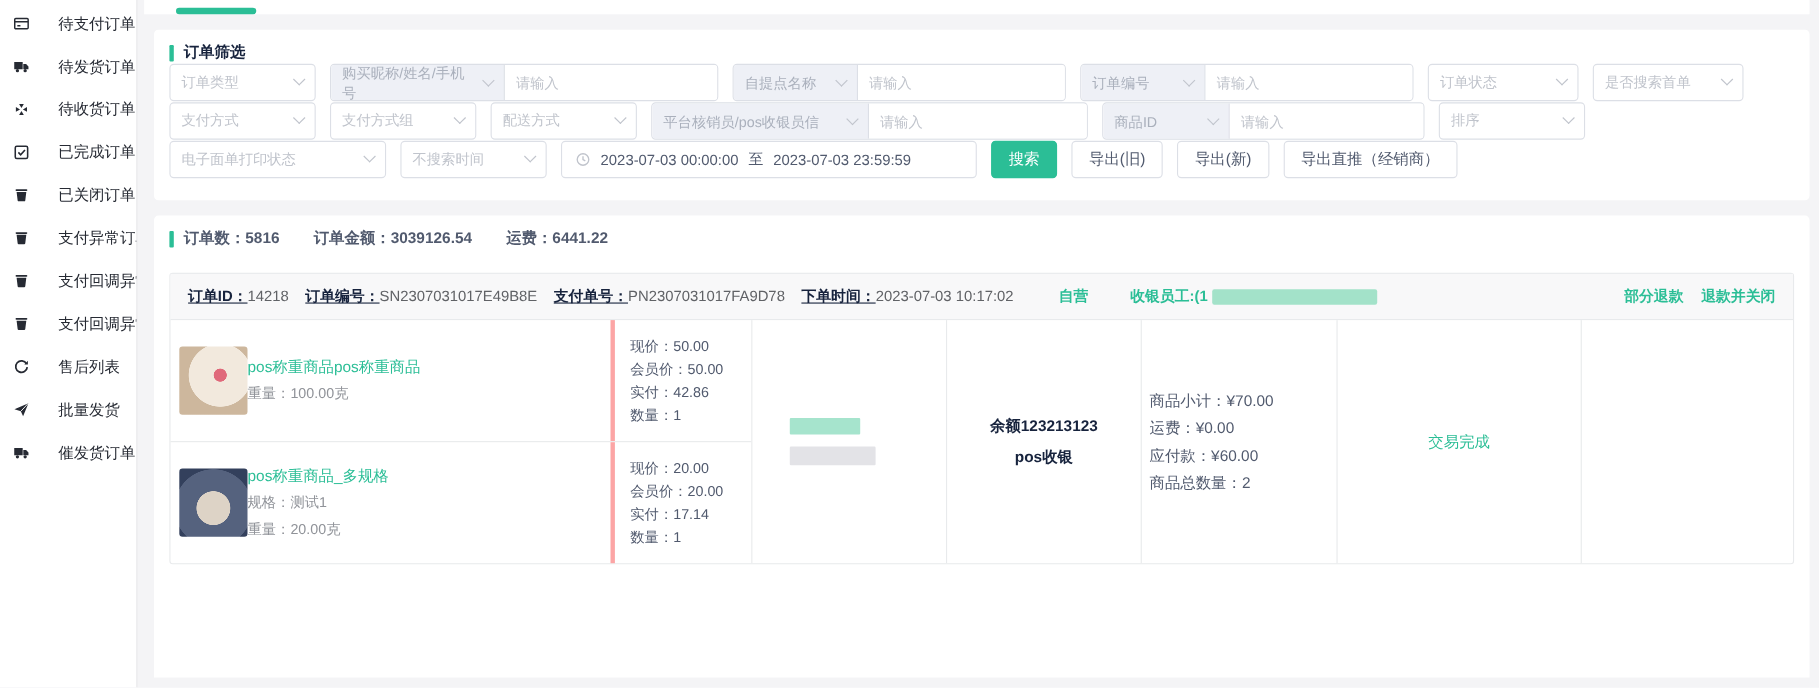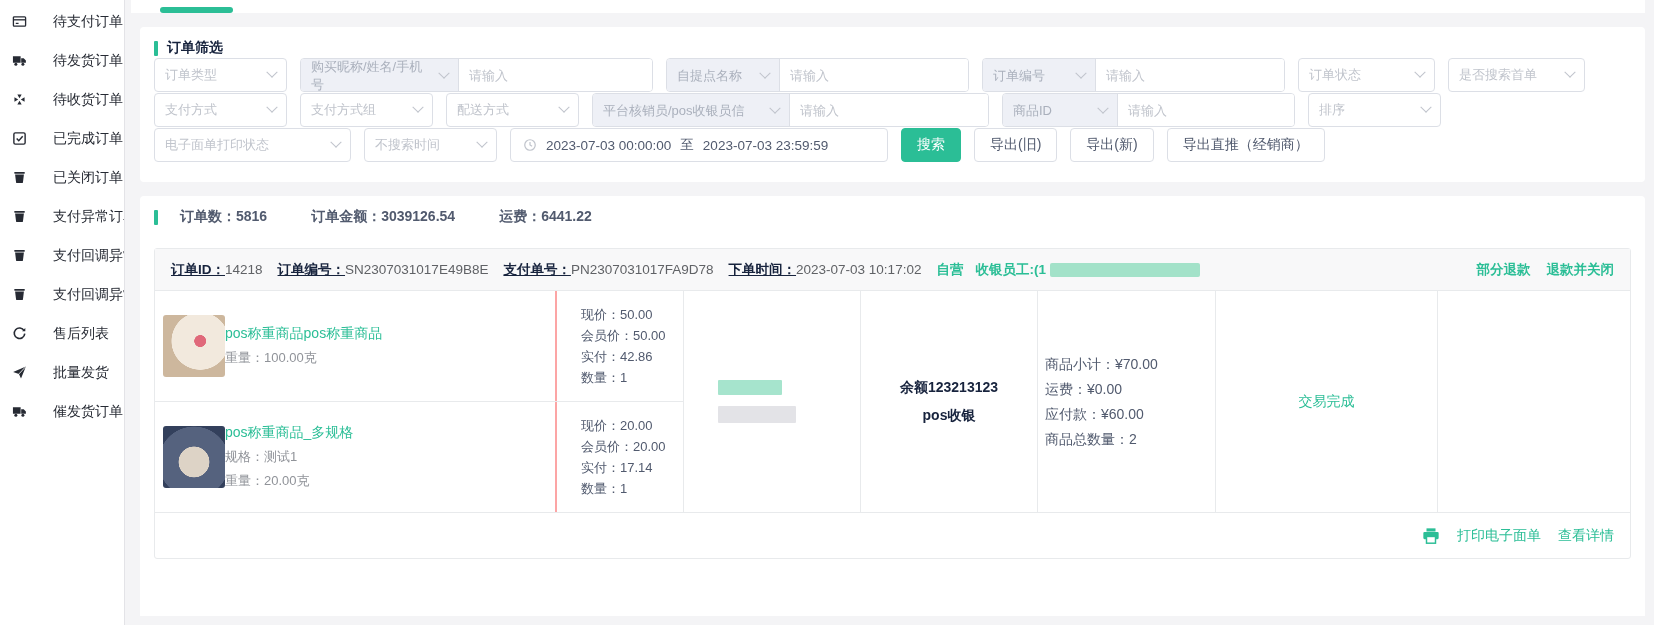--- a/index.html
+++ b/index.html
@@ -38,46 +38,46 @@
 
   .daterange { display:flex; align-items:center; gap:9px; border:1px solid #dcdfe6;
     border-radius:4px; padding:0 12px; color:#515a6e; font-size:13.5px; width:378px; height:34px; }
   .btn { display:flex; align-items:center; justify-content:center; border-radius:4px;
     font-size:14px; height:34px; padding:0 15px; cursor:pointer; white-space:nowrap; }
   .btn-primary { background:#2bbe96; color:#fff; border:1px solid #2bbe96; }
   .btn-plain { background:#fff; border:1px solid #dcdfe6; color:#515a6e; }
 
   
   .list-panel { height:420px; border-radius:4px 4px 0 0; }
-  .summary { display:flex; align-items:center; gap:22px; font-size:14px; font-weight:bold; color:#515a6e; }
+  .summary { display:flex; align-items:center; gap:9px; font-size:14px; font-weight:bold; color:#515a6e; }
   .summary .stat { margin-right:22px; }
 
   .order-card { margin-top:22px; border:1px solid #e8eaec; border-radius:3px; background:#fff; }
   .card-header { height:42px; background:#f8f8f9; border-bottom:1px solid #e8eaec;
     display:flex; align-items:center; padding:0 16px; font-size:13.5px; color:#606266; white-space:nowrap; }
   .hpair { margin-right:15px; }
   .hlabel { font-weight:bold; color:#17233d;text-decoration:underline; }
-  .hgreen { color:#2bbe96; font-weight:bold; margin-right:12px; }
+  .hgreen { color:#2bbe96; font-weight:bold; margin-right:12px;margin-left:26px; }
   .redact-mint { display:inline-block; width:150px; height:14px; background:#a3e2c9;
     border-radius:2px; vertical-align:middle; }
   .hdr-links { margin-left:auto; display:flex; gap:16px; color:#2bbe96; font-weight:bold; }
   .hdr-links span { cursor:pointer; }
 
   .card-body { display:flex; }
   .left-region { flex:1; display:flex; flex-direction:column; }
   .prod-row { display:flex; min-height:105px; flex:1; }
   .prod-row + .prod-row { border-top:1px solid #e8eaec; }
   .prod-cell { flex:1; display:flex; align-items:center; padding:14px 10px 14px 8px; }
   .prod-img { width:62px; height:62px; border-radius:3px; flex:none; }
   .img1 { background:radial-gradient(circle at 60% 42%, #e0697a 0 11%, #f2e9dd 12% 55%, #cdb79d 56% 100%); }
   .img2 { background:radial-gradient(circle at 50% 58%, #ddd3c6 0 32%, #55627e 33% 74%, #33405c 75% 100%); }
   .prod-info { display:flex; flex-direction:column; gap:6px; }
   .prod-name { color:#2bbe96; font-size:14px; cursor:pointer; }
   .prod-attr { color:#909399; font-size:13px; }
-  .price-cell { width:128px; border-left:2px solid #fca5a5; padding:13px 4px 13px 24px;
+  .price-cell { width:128px; border-left:4px solid #fca5a5; padding:13px 4px 13px 14px;
     font-size:13px; color:#515a6e; line-height:21px; }
 
   .bcol { border-left:1px solid #e8eaec; display:flex; flex-direction:column;
     align-items:center; justify-content:center; }
   .col-buyer { width:177px; align-items:flex-start; padding-left:34px; gap:11px; }
   .redact1 { width:64px; height:15px; background:#a6e4cd; border-radius:1px; }
   .redact2 { width:78px; height:17px; background:#e3e3e7; border-radius:1px; }
   .col-pay { width:177px; font-weight:bold; color:#17233d; font-size:14px; gap:10px; text-align:right; }
   .col-amt { width:178px; align-items:flex-start; padding-left:7px; font-size:14px;
     color:#515a6e; line-height:25px; }
@@ -385,28 +385,17 @@
             <div>商品总数量：2</div>
           </div>
 
           <div class="bcol col-status">
             <span>交易完成</span>
           </div>
 
           <div class="bcol col-action"></div>
         </div>
 
-        <div class="card-footer">
-          <span class="picon">
-              <svg viewBox="0 0 16 16" width="18" height="18">
-                <rect x="4" y="1.2" width="8" height="2.8" fill="#2bbe96"></rect>
-                <rect x="1.2" y="4.4" width="13.6" height="6.4" rx="1" fill="#2bbe96"></rect>
-                <rect x="4" y="8.4" width="8" height="6" fill="#fff" stroke="#2bbe96" stroke-width="1.3"></rect>
-              </svg>
-            </span>
-          <span class="flink">打印电子面单</span>
-          <span class="flink">查看详情</span>
-        </div>
       </div>
     </div>
 
   </div>
 </div>
 
 </body></html>

